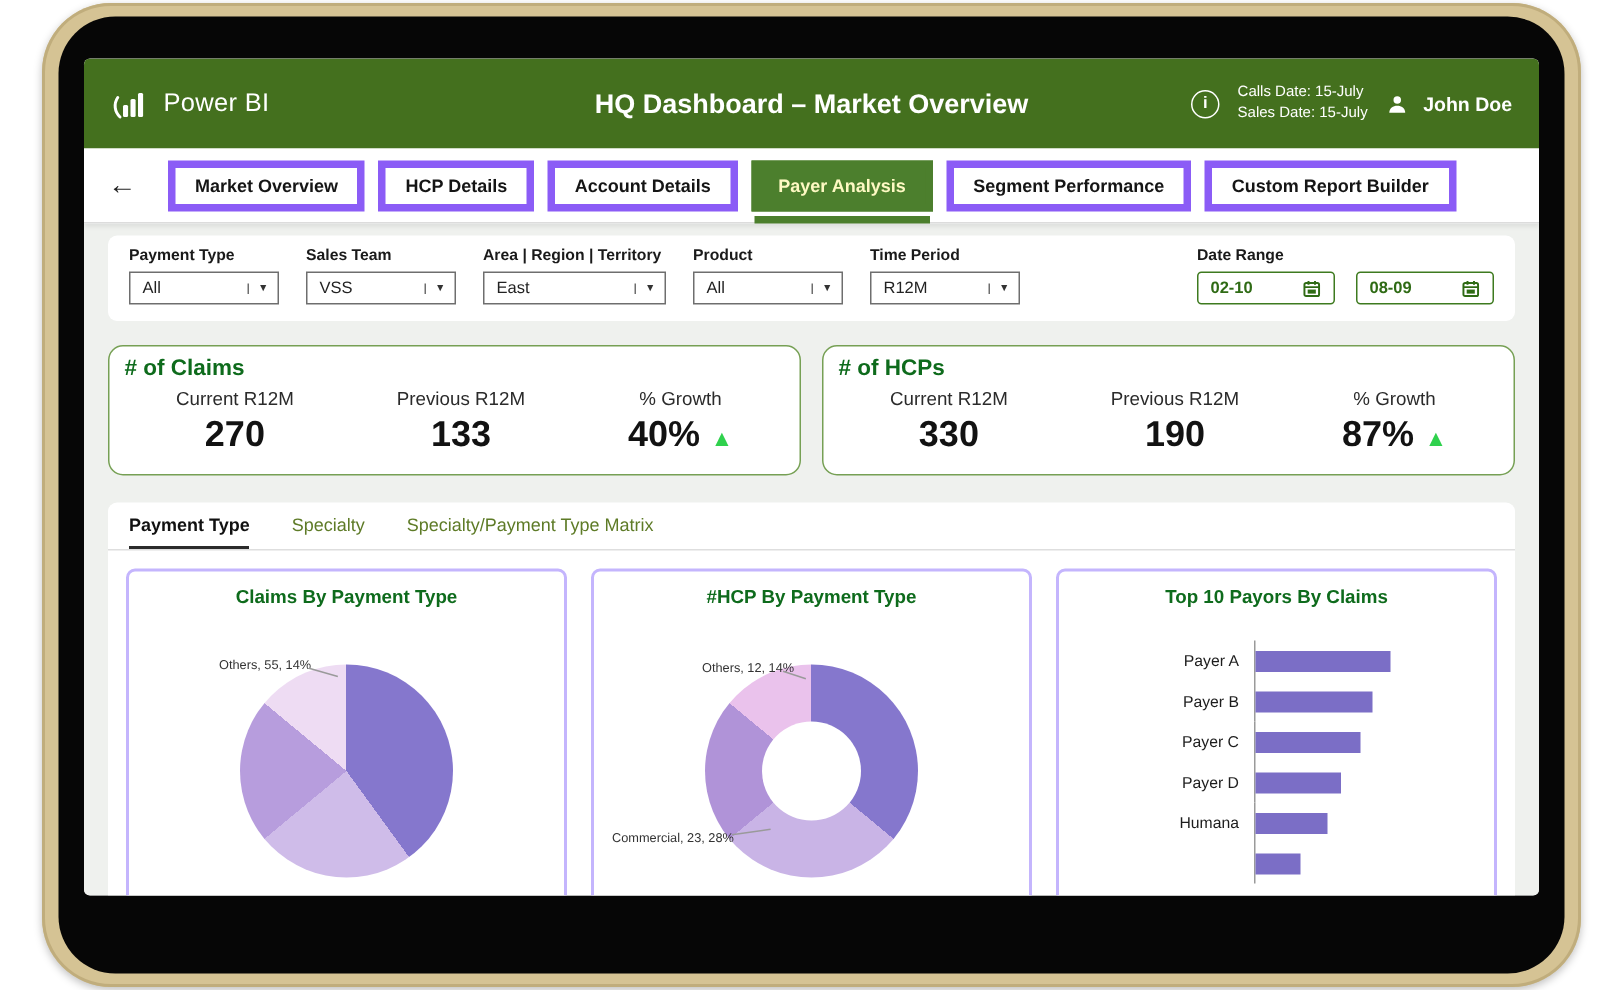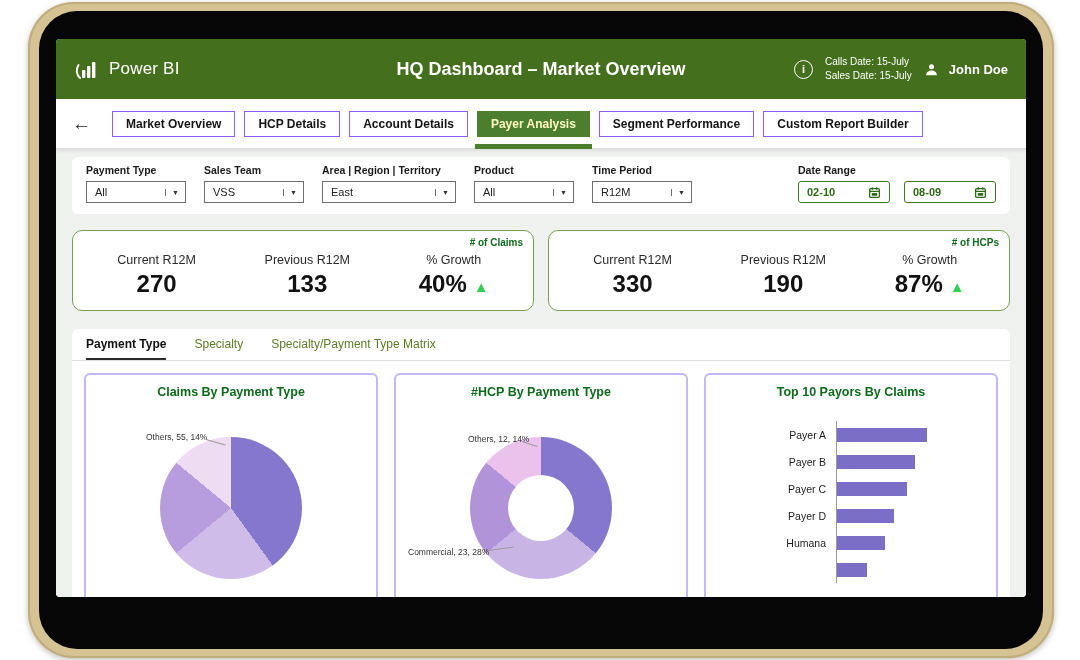--- a/index.html
+++ b/index.html
@@ -25,51 +25,51 @@
   .info-icon { width:19px; height:19px; border:1.5px solid #fff; border-radius:50%;
     display:flex; align-items:center; justify-content:center; font-size:11px; font-weight:700; }
   .header-dates { font-size:10px; line-height:1.45; }
   .user-chip { display:flex; align-items:center; gap:10px; font-size:13px; font-weight:700; }
 
   
   .tabbar { height:50px; background:#fff; display:flex; align-items:center; gap:9px;
     padding:0 16px; border-bottom:1px solid #dcdcdc; box-shadow:0 2px 3px rgba(0,0,0,.07);
     position:relative; z-index:2; flex:0 0 auto; }
   .back-arrow { font-size:19px; color:#222; margin-right:12px; cursor:pointer; }
-  .tab { border:1px solid #8b5cf6; background:#fff; color:#151515; font-size:12px;
+  .tab { border:5px solid #8b5cf6; background:#fff; color:#151515; font-size:12px;
     font-weight:600; padding:5px 13px; white-space:nowrap; position:relative; cursor:pointer; }
   .tab.active { background:#4c7f2d; border-color:#4c7f2d; color:#fef9c3; }
   .tab.active::after { content:""; position:absolute; left:-3px; right:-3px;
     top:calc(100% + 8px); height:5px; background:#4c7f2d; }
 
   
   .content { flex:1; background:#eff1ee; padding:8px 16px 0; overflow:hidden; }
 
   
   .filter-card { background:#fff; border-radius:6px; padding:7px 14px 11px;
     display:flex; gap:18px; align-items:flex-start; margin-bottom:16px; }
   .filter-group { display:flex; flex-direction:column; gap:5px; }
   .filter-label { font-size:10.5px; font-weight:700; color:#1a1a1a; white-space:nowrap; }
   .dd { display:flex; align-items:center; border:1px solid #6e6e6e; height:22px;
     background:#fff; width:100px; cursor:pointer; }
-  .dd.wide { width:134px; }
+  .dd.wide { width:122px; }
   .dd-value { flex:1; font-size:11px; color:#222; display:flex; align-items:center; padding:0 8px; }
   .dd-btn { width:20px; border-left:1px solid #6e6e6e; display:flex; align-items:center;
     justify-content:center; font-size:7px; color:#333; }
   .date-group { margin-left:auto; }
   .date-row { display:flex; gap:14px; }
   .date-input { display:flex; align-items:center; justify-content:space-between;
     border:1.5px solid #3e7a1f; border-radius:3px; height:22px; width:92px;
     padding:0 8px; color:#2f6b15; font-weight:700; font-size:11px; cursor:pointer; }
 
   
   .kpi-row { display:flex; gap:14px; margin-bottom:18px; }
   .kpi-card { flex:1; background:#fff; border:1.5px solid #76a054; border-radius:10px;
     padding:6px 10px 12px; }
-  .kpi-title { text-align:right; color:#0e6b1c; font-weight:700; font-size:10px; margin-bottom:5px; }
+  .kpi-title { text-align:left; color:#0e6b1c; font-weight:700; font-size:15px; margin-bottom:5px; }
   .kpi-metrics { display:flex; justify-content:space-around; }
   .kpi-metric { text-align:center; }
   .kpi-label { font-size:12.5px; color:#2b2b2b; margin-bottom:3px; }
   .kpi-value { font-size:24px; font-weight:800; color:#121212; white-space:nowrap; }
   .trend-up { color:#2fd14d; font-size:15px; margin-left:7px; }
 
   
   .charts-panel { background:#fff; border-radius:6px 6px 0 0; height:300px; }
   .subtabs { display:flex; gap:28px; padding:8px 14px 0; border-bottom:1px solid #dedede; }
   .subtab { font-size:12px; color:#5e7b27; padding-bottom:7px; cursor:pointer; white-space:nowrap; }

